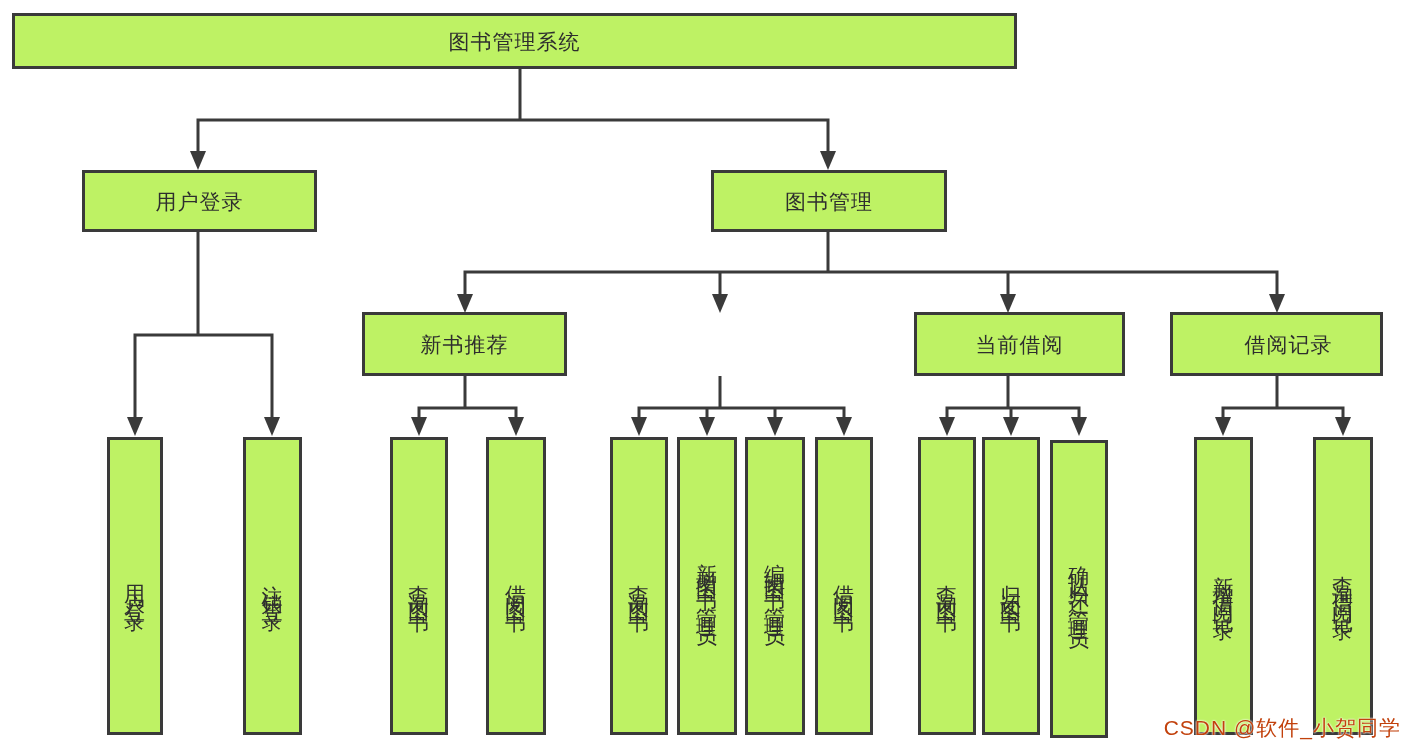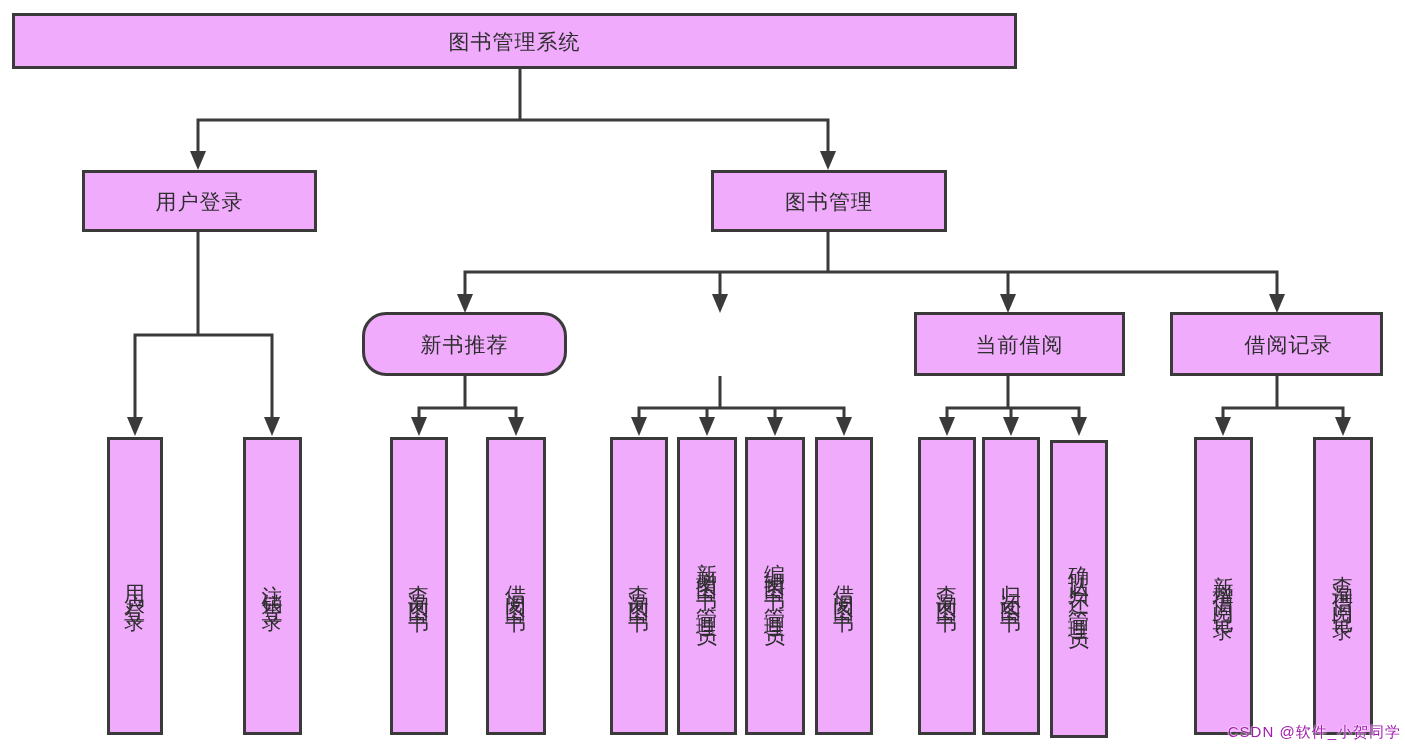--- a/index.html
+++ b/index.html
@@ -5,53 +5,53 @@
   html,body{margin:0;padding:0;background:#ffffff;}
   body{
     width:1405px;height:747px;position:relative;overflow:hidden;
     font-family:"Liberation Sans","DejaVu Sans",sans-serif;
     color:#2e2e2e;
   }
   .canvas{position:absolute;left:0;top:0;width:1405px;height:747px;}
   svg.connectors{position:absolute;left:0;top:0;z-index:1;}
   .node{
     position:absolute;z-index:2;box-sizing:border-box;
-    background:#f0abfc;border:3px solid #3a3a3a;
+    background:#bef264;border:3px solid #3a3a3a;
     display:flex;align-items:center;justify-content:center;
     font-size:21px;line-height:1;letter-spacing:1px;color:#2e2e2e;
   }
   .vnode{
     writing-mode:vertical-rl;text-orientation:mixed;
     letter-spacing:9px;font-size:21px;
   }
   
   #n-root{left:12px;top:13px;width:1005px;height:56px;}
   #n-user-login{left:82px;top:170px;width:235px;height:62px;}
   #n-book-mgmt{left:711px;top:170px;width:236px;height:62px;}
-  #n-new-book-rec{left:362px;top:312px;width:205px;height:64px;border-radius:24px;}
+  #n-new-book-rec{left:362px;top:312px;width:205px;height:64px;}
   #n-book-borrow{left:618px;top:312px;width:205px;height:64px;}
   #n-current-borrow{left:902px;top:312px;width:211px;height:64px;margin-left:12px;}
   #n-borrow-records{left:1170px;top:312px;width:213px;height:64px;padding-left:24px;}
   .leaf{top:437px;height:298px;}
   #n-leaf-user-login{left:107px;width:56px;}
   #n-leaf-logout{left:243px;width:59px;}
   #n-leaf-query-book-1{left:390px;width:58px;}
   #n-leaf-borrow-book-1{left:486px;width:60px;}
   #n-leaf-query-book-2{left:610px;width:58px;}
   #n-leaf-add-book{left:677px;width:60px;}
   #n-leaf-edit-book{left:745px;width:60px;}
   #n-leaf-borrow-book-2{left:815px;width:58px;}
   #n-leaf-query-book-3{left:918px;width:58px;}
   #n-leaf-return-book{left:982px;width:58px;}
   #n-leaf-confirm-return{left:1050px;width:58px;top:440px;}
   #n-leaf-add-record{left:1194px;width:59px;}
   #n-leaf-query-record{left:1313px;width:60px;}
   .watermark{
     position:absolute;z-index:3;right:4px;bottom:5px;
-    font-size:15px;color:#a21caf;letter-spacing:1px;
+    font-size:21px;color:#c2410c;letter-spacing:1px;
     text-shadow:0 0 2px #ffffff,0 0 2px #ffffff;
     pointer-events:none;
   }
 </style>
 </head>
 <body>
 
 <div class="canvas">
 
   <svg class="connectors" width="1405" height="747" viewBox="0 0 1405 747">

